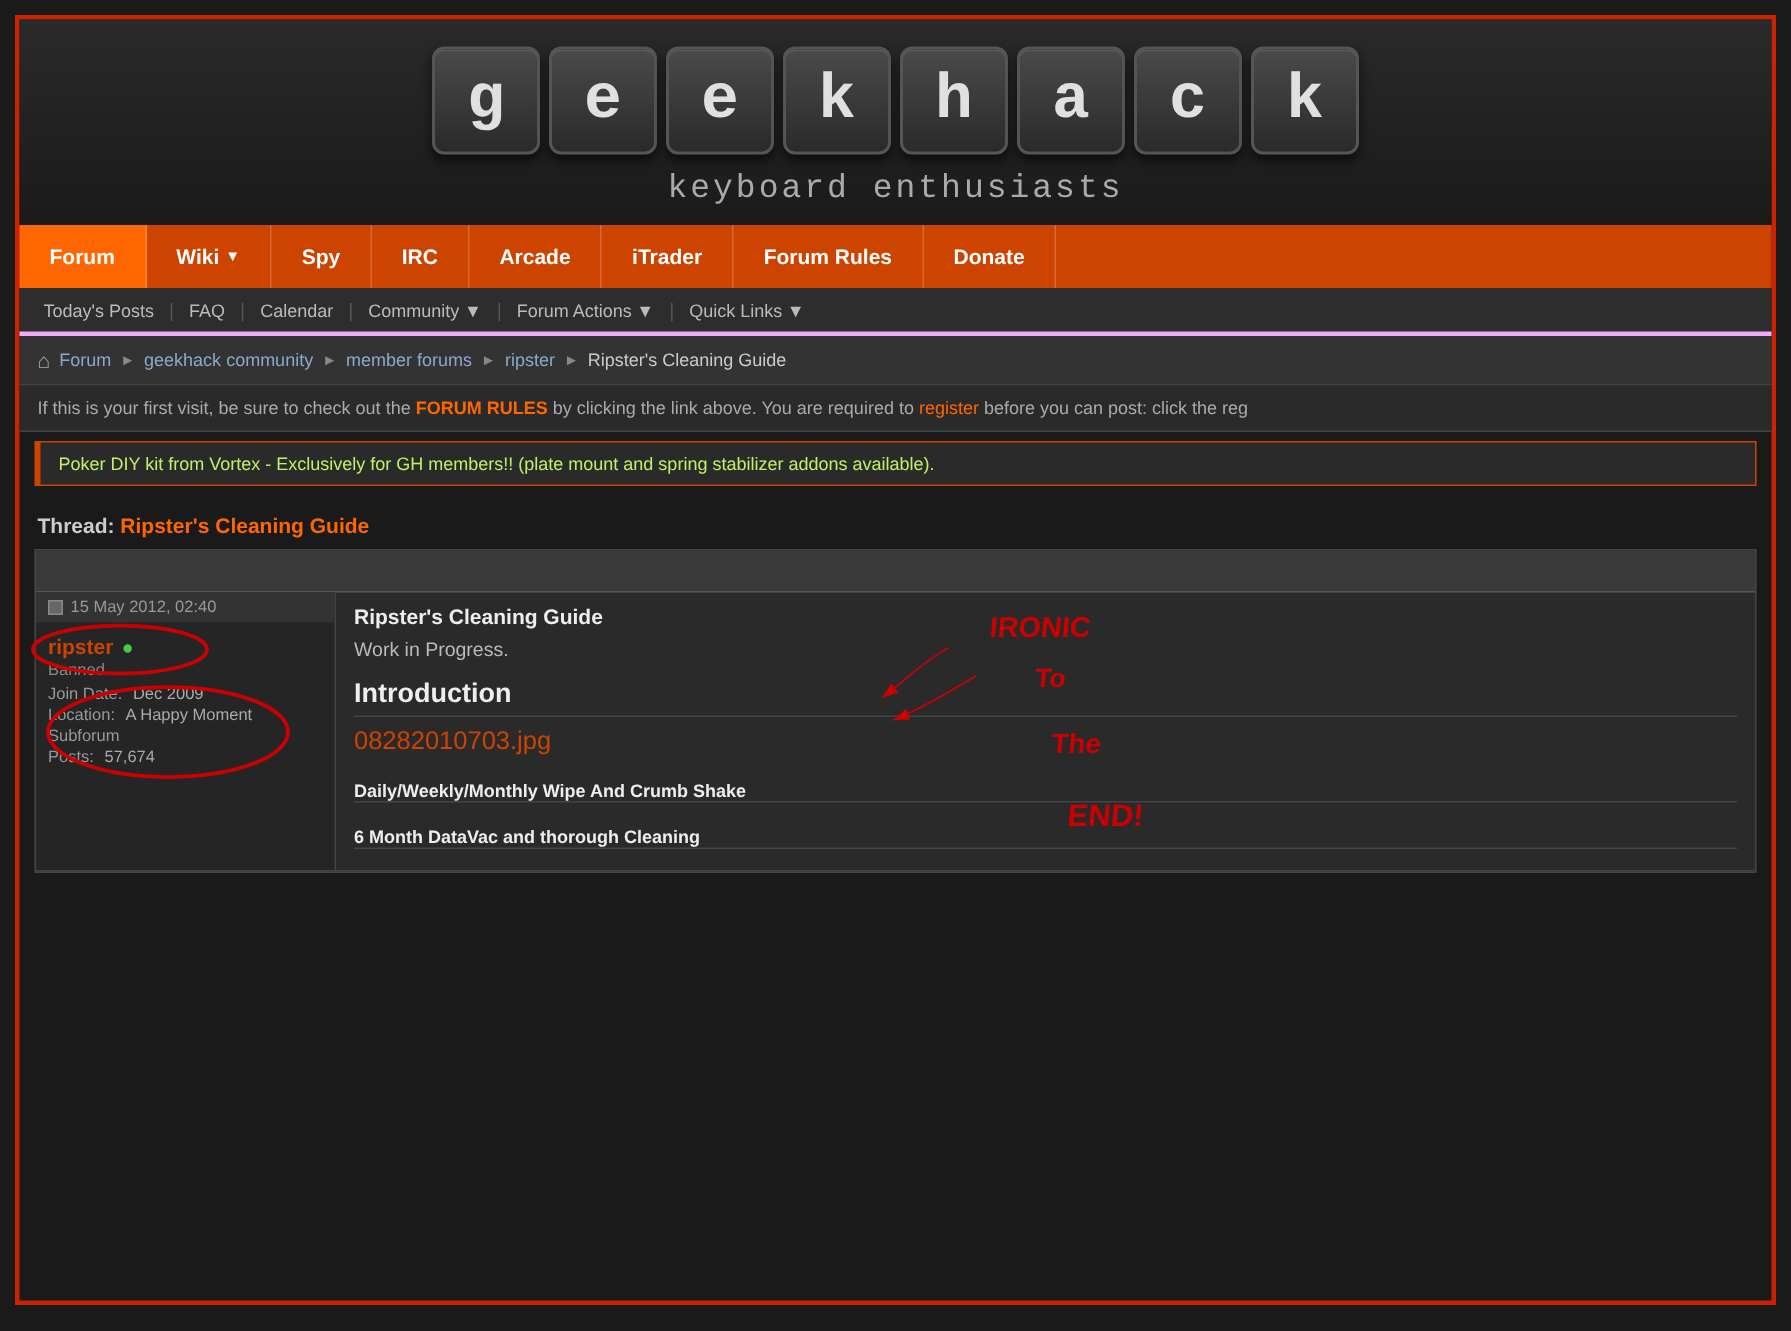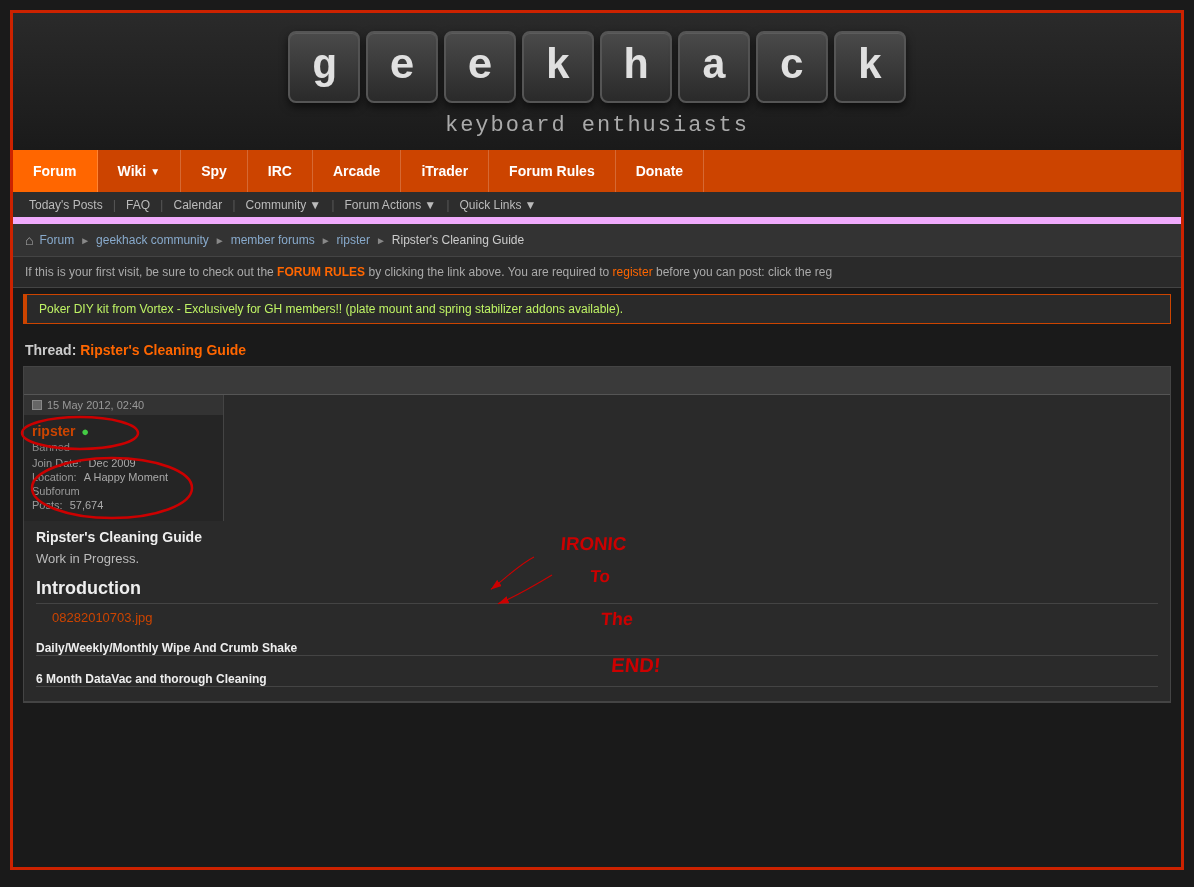--- a/index.html
+++ b/index.html
@@ -87,21 +87,21 @@
       font-size: 10px;
     }
 
     
     .sub-nav {
       background: #2d2d2d;
       display: flex;
       align-items: center;
       padding: 0 8px;
       height: 32px;
-      border-bottom: 7px solid #f0abfc;
+      border-bottom: 3px solid #f0abfc;
     }
 
     .sub-nav a {
       color: #bbb;
       text-decoration: none;
       font-size: 12px;
       padding: 0 8px;
       display: flex;
       align-items: center;
       gap: 3px;
@@ -197,21 +197,20 @@
 
     .post-toolbar {
       background: #3a3a3a;
       height: 28px;
       border-bottom: 1px solid #555;
     }
 
     .post-row {
       display: flex;
       border-bottom: 1px solid #444;
-      flex-direction: column;
     }
 
     
     .post-meta {
       width: 200px;
       min-width: 200px;
       background: #252525;
       border-right: 1px solid #444;
       padding: 8px;
     }
@@ -289,22 +288,21 @@
       font-size: 18px;
       color: #eee;
       margin: 12px 0 6px 0;
       border-bottom: 1px solid #444;
       padding-bottom: 4px;
     }
 
     .post-content a.image-link {
       color: #cc4400;
       text-decoration: none;
-      font-size: 13px;
-      margin-left: 16px;
+      font-size: 17px;
     }
 
     .post-content h2.section-title {
       font-size: 12px;
       color: #eee;
       margin: 16px 0 6px 0;
       border-bottom: 1px solid #444;
       padding-bottom: 0;
     }
 

